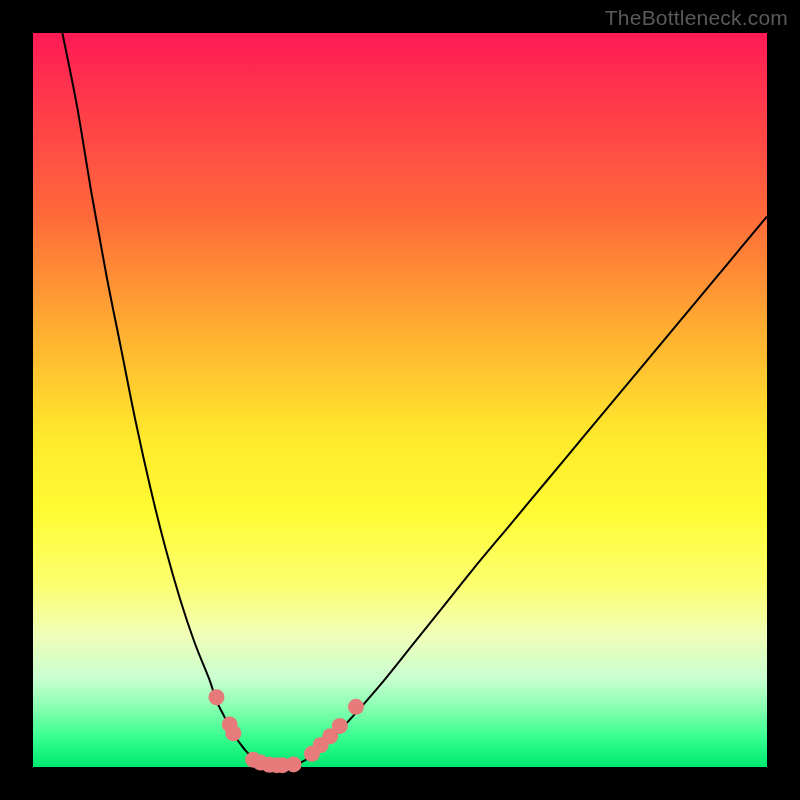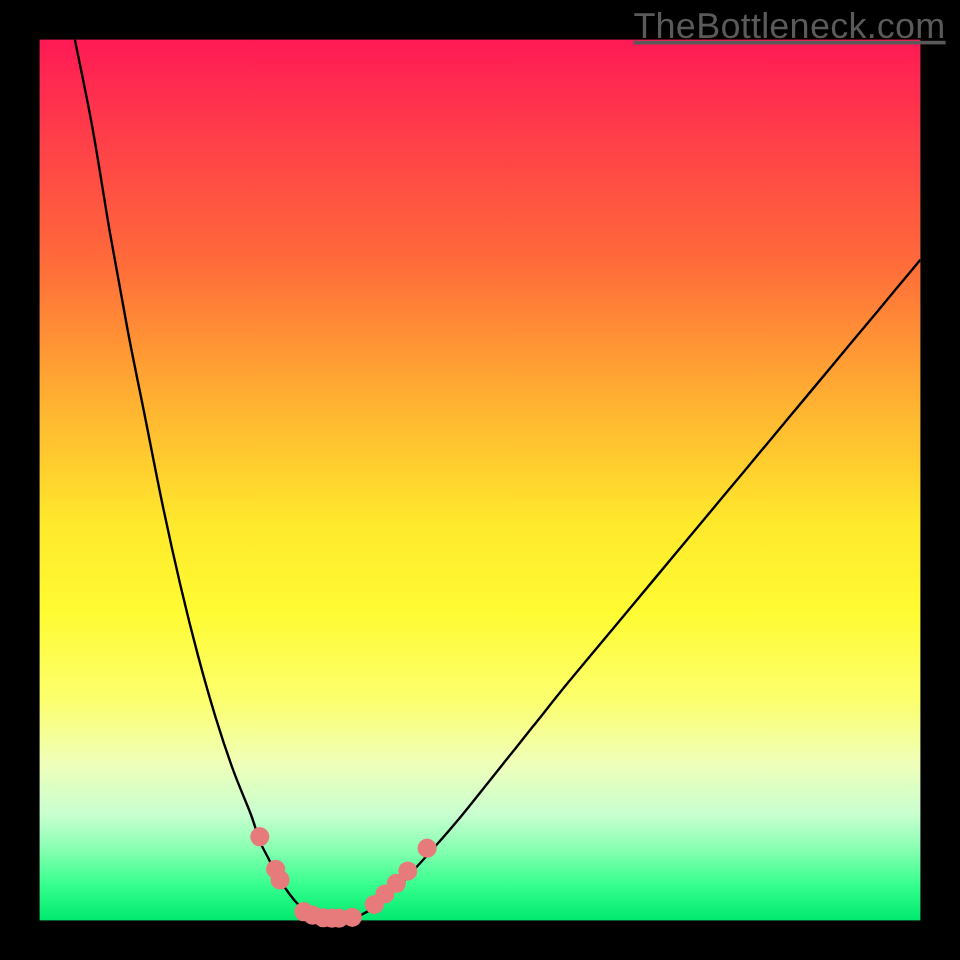--- a/index.html
+++ b/index.html
@@ -35,26 +35,25 @@
       #f0ffb8 82%,
       #c8ffd0 88%,
       #86ffb0 92%,
       #36ff8e 96%,
       #00e86f 100%);
   }
   .watermark {
     position: absolute;
     top: 6px;
     right: 12px;
-    font-size: 30px;
+    font-size: 21px;
     font-weight: 500;
     color: #5a5a5a;
     letter-spacing: 0.2px;
     z-index: 50;
-    text-decoration: underline;
   }
   svg.curves {
     position: absolute;
     left: 33px;
     top: 33px;
     width: 734px;
     height: 734px;
     overflow: visible;
     z-index: 10;
   }

